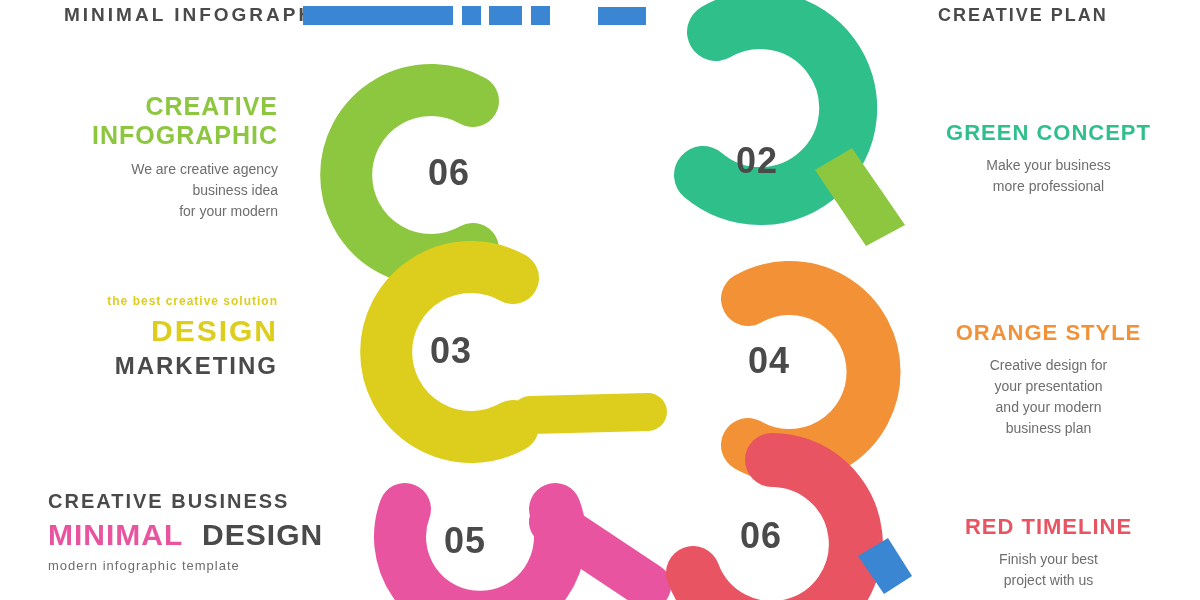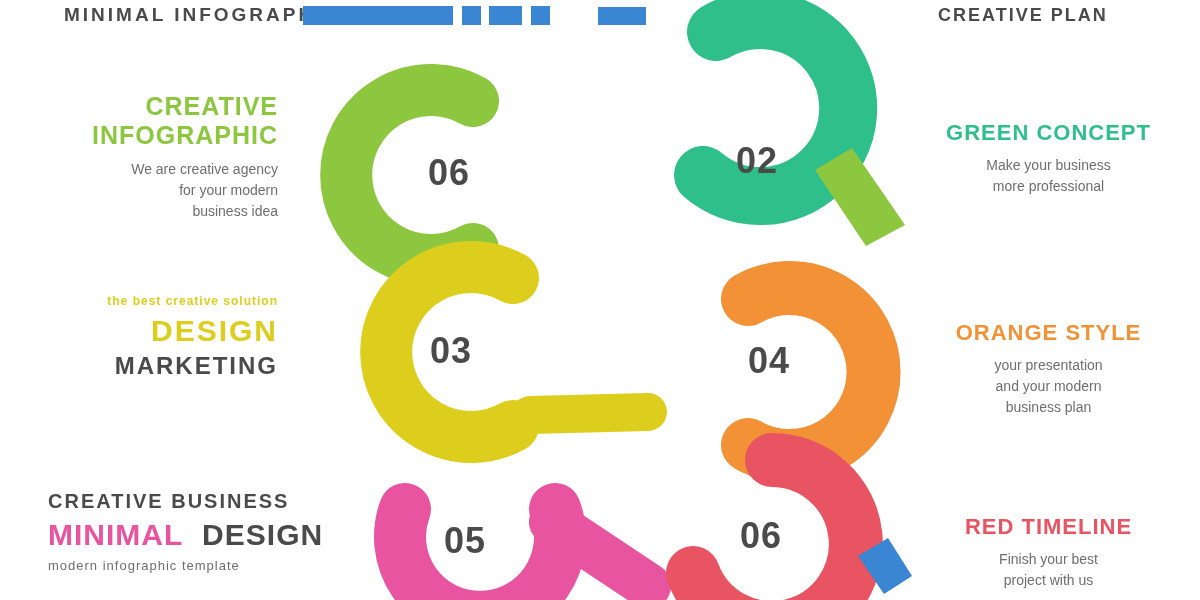--- a/index.html
+++ b/index.html
@@ -90,22 +90,22 @@
   <div class="num n3">03</div>
   <div class="num n4">04</div>
   <div class="num n5">05</div>
   <div class="num n6">06</div>
 
   <div class="tb tb-left tb1">
     <div class="h-green">CREATIVE</div>
     <div class="h-green">INFOGRAPHIC</div>
     <div class="body-txt">
       <div>We are creative agency</div>
+      <div>business idea</div>
       <div>for your modern</div>
-      <div>business idea</div>
     </div>
   </div>
 
   <div class="tb tb-left tb3">
     <div class="kicker">the best creative solution</div>
     <div class="h-yellow-big">DESIGN</div>
     <div class="h-dark-sub">MARKETING</div>
   </div>
 
   <div class="tb tb5">
@@ -121,20 +121,21 @@
     <div class="h-teal">GREEN CONCEPT</div>
     <div class="body-txt">
       <div>Make your business</div>
       <div>more professional</div>
     </div>
   </div>
 
   <div class="tb tb-right tbr2">
     <div class="h-orange">ORANGE STYLE</div>
     <div class="body-txt">
+      <div>Creative design for</div>
       <div>your presentation</div>
       <div>and your modern</div>
       <div>business plan</div>
     </div>
   </div>
 
   <div class="tb tb-right tbr3">
     <div class="h-red">RED TIMELINE</div>
     <div class="body-txt">
       <div>Finish your best</div>

